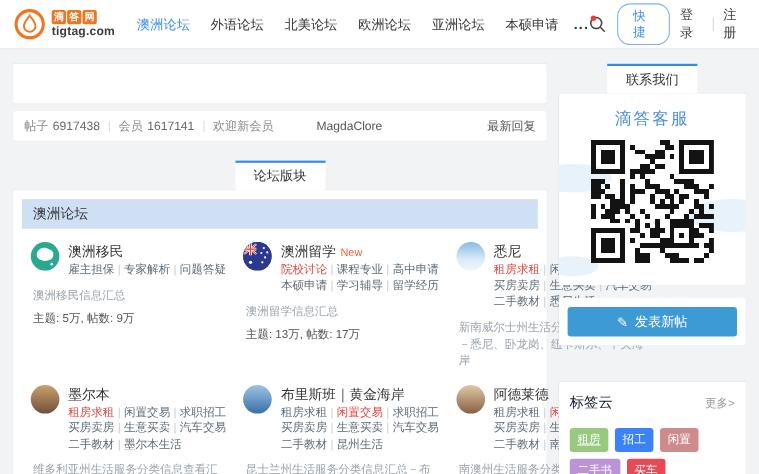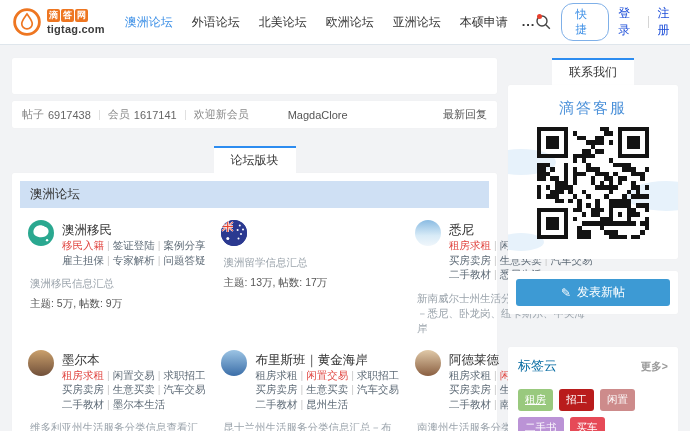--- a/index.html
+++ b/index.html
@@ -14,21 +14,21 @@
   .logo-chars{display:flex;gap:1px;}
   .logo-char{width:13px;height:13px;background:var(--brand);color:#fff;font-size:9px;font-weight:bold;border-radius:2px;display:flex;align-items:center;justify-content:center;}
   .logo-domain{font-size:11px;font-weight:bold;color:#3c3c3c;margin-top:1px;letter-spacing:.2px;}
   .main-nav{display:flex;gap:19px;margin-left:20px;}
   .nav-item{font-size:12px;color:#333;white-space:nowrap;}
   .nav-item.active{color:var(--link-blue);}
   .more{position:relative;margin-left:14px;font-size:13px;font-weight:bold;color:#333;letter-spacing:1px;line-height:10px;}
   .more .dot{position:absolute;top:-3px;right:-7px;width:5px;height:5px;border-radius:50%;background:#e8402e;}
   .hright{margin-left:auto;display:flex;align-items:center;gap:9px;}
   .quick{border:1px solid #7fb0e8;color:var(--link-blue);font-size:11.5px;border-radius:12px;padding:3px 13px;background:#fff;}
-  .auth{font-size:12px;color:#1d4ed8;}
+  .auth{font-size:12px;color:#404040;}
   .authsep{width:1px;height:12px;background:#d5d5d5;}
 
   
   .wrap{display:flex;gap:11px;padding:13px 12px 0;box-sizing:border-box;}
   .colmain{width:485px;flex:none;}
   .colside{width:170px;flex:none;}
   .card{background:#fff;border-radius:2px;box-shadow:0 0 1px rgba(0,0,0,.06);}
 
   
   .banner{height:36px;margin-bottom:7px;}
@@ -71,22 +71,22 @@
   .cloud.c2{width:80px;height:30px;right:-28px;top:96px;}
   .cloud.c3{width:46px;height:18px;left:-10px;bottom:8px;}
   .contact-title{position:relative;text-align:center;margin-top:14px;font-size:15px;color:#4a90d9;letter-spacing:2px;}
   .qr{position:relative;width:112px;height:112px;margin:9px auto 0;}
   .qr svg{width:112px;height:112px;fill:#131313;shape-rendering:crispEdges;}
   .post-card{margin-top:12px;padding:8px;}
   .post-btn{display:flex;align-items:center;justify-content:center;gap:6px;height:27px;background:var(--button-blue);color:#fff;font-size:12px;border-radius:3px;border:none;width:100%;cursor:pointer;}
   .pencil{font-size:12px;line-height:1;}
   .cloudtag-card{margin-top:33px;padding:10px 10px 16px;}
   .tc-hd{display:flex;align-items:baseline;}
-  .tc-title{font-size:13px;color:#0369a1;}
-  .tc-more{margin-left:auto;font-size:10.5px;color:#999;font-weight:bold;}
+  .tc-title{font-size:13px;color:#0f172a;}
+  .tc-more{margin-left:auto;font-size:10.5px;color:#999;}
   .tc-tags{margin-top:14px;display:flex;gap:6px;flex-wrap:wrap;}
   .cloud-tag{color:#fff;font-size:10.5px;padding:4px 7px;border-radius:3px;white-space:nowrap;}
 </style>
 </head>
 <body style="--accent: #2d8cf0; --brand: #ee7621; --hot: #e0433e; --section-bg: #cfe0f4; --button-blue: #3d9ad4; --link-blue: #3a8ee6;">
 
 <div class="page">
 
   <div class="hdr">
     <div class="logo">
@@ -158,21 +158,21 @@
         </div>
         <div class="grid">
             <div class="cell">
               <div class="cell-head">
                 <span class="cicon australia-map-icon">
                   <svg width="26" height="26" viewBox="0 0 24 24">
                     <path fill="#fff" d="M5 11c0-3 2-5.5 5-6 2-.4 4 .2 5.5 1.2 2 .3 3.4 2 3.5 4 .1 2.2-1.2 4.3-3.3 5-2 .8-4.5.9-6.6.2C6.6 14.8 5 13.2 5 11z"></path>
                     <circle cx="17.6" cy="18.6" r="1.1" fill="#fff"></circle>
                   </svg>
                 </span>
-                <div class="cell-main"><a class="ctitle">澳洲移民</a><div class="tagline"><a class="tag hot">移民入籍</a><span class="sep">|</span><a class="tag">签证登陆</a><span class="sep">|</span><a class="tag">案例分享</a></div><div class="tagline"><a class="tag">雇主担保</a><span class="sep">|</span><a class="tag">专家解析</a><span class="sep">|</span><a class="tag">问题答疑</a></div></div>
+                <div class="cell-main"><a class="ctitle">澳洲移民</a><div class="tagline"><a class="tag">雇主担保</a><span class="sep">|</span><a class="tag">专家解析</a><span class="sep">|</span><a class="tag">问题答疑</a></div></div>
               </div>
               <div class="cdesc">澳洲移民信息汇总</div>
               <div class="cstats">主题: 5万, 帖数: 9万</div>
             </div>
             <div class="cell">
               <div class="cell-head">
                 <span class="cicon australia-flag-icon">
                   <svg width="26" height="26" viewBox="0 0 26 26">
                     <rect width="26" height="26" fill="#2b3990"></rect>
                     <path stroke="#fff" stroke-width="1.8" d="M1 2l11 9M12 2L1 11"></path>
@@ -182,20 +182,21 @@
                     <rect x="6.1" y="1" width="1.2" height="11" fill="#e8432e"></rect>
                     <rect x="1" y="5.9" width="11" height="1.2" fill="#e8432e"></rect>
                     <circle cx="6.8" cy="18.5" r="1.5" fill="#fff"></circle>
                     <circle cx="18.8" cy="5.5" r="1" fill="#fff"></circle>
                     <circle cx="22" y="0" cy="9.5" r="1" fill="#fff"></circle>
                     <circle cx="16.6" cy="10" r="1" fill="#fff"></circle>
                     <circle cx="20" cy="14" r="1" fill="#fff"></circle>
                     <circle cx="17.5" cy="18.5" r="1" fill="#fff"></circle>
                   </svg>
                 </span>
+                <div class="cell-main"><a class="ctitle">澳洲留学<em class="cbadge">New</em></a><div class="tagline"><a class="tag hot">院校讨论</a><span class="sep">|</span><a class="tag">课程专业</a><span class="sep">|</span><a class="tag">高中申请</a></div><div class="tagline"><a class="tag">本硕申请</a><span class="sep">|</span><a class="tag">学习辅导</a><span class="sep">|</span><a class="tag">留学经历</a></div></div>
               </div>
               <div class="cdesc">澳洲留学信息汇总</div>
               <div class="cstats">主题: 13万, 帖数: 17万</div>
             </div>
             <div class="cell">
               <div class="cell-head">
                 <span class="cicon sydney-photo-icon"></span>
                 <div class="cell-main"><a class="ctitle">悉尼</a><div class="tagline"><a class="tag hot">租房求租</a><span class="sep">|</span><a class="tag">闲置交易</a><span class="sep">|</span><a class="tag">求职招工</a></div><div class="tagline"><a class="tag">买房卖房</a><span class="sep">|</span><a class="tag">生意买卖</a><span class="sep">|</span><a class="tag">汽车交易</a></div><div class="tagline"><a class="tag">二手教材</a><span class="sep">|</span><a class="tag">悉尼生活</a></div></div>
               </div>
               <div class="cdesc">新南威尔士州生活分类信息发布汇总－悉尼、卧龙岗、纽卡斯尔、中央海岸</div>
@@ -542,21 +543,21 @@
         </button>
       </div>
 
       <div class="card cloudtag-card">
         <div class="tc-hd">
           <span class="tc-title">标签云</span>
           <a class="tc-more">更多&gt;</a>
         </div>
         <div class="tc-tags">
             <a class="cloud-tag" style="background: rgb(153, 201, 126); text-decoration: underline;">租房</a>
-            <a class="cloud-tag" style="background: #b91c1c;">招工</a>
+            <a class="cloud-tag" style="background: #3b82f6;">招工</a>
             <a class="cloud-tag" style="background: rgb(205, 139, 139);">闲置</a>
             <a class="cloud-tag" style="background: rgb(187, 147, 214);">二手书</a>
             <a class="cloud-tag" style="background: rgb(230, 74, 87);">买车</a>
           </div>
       </div>
     </div>
 
   </div>
 </div>
 

